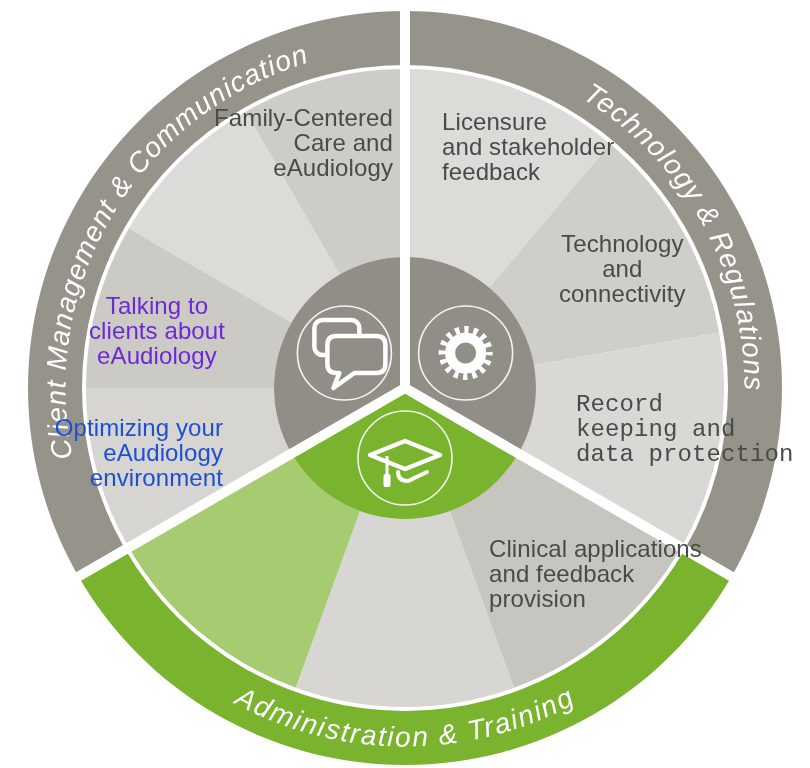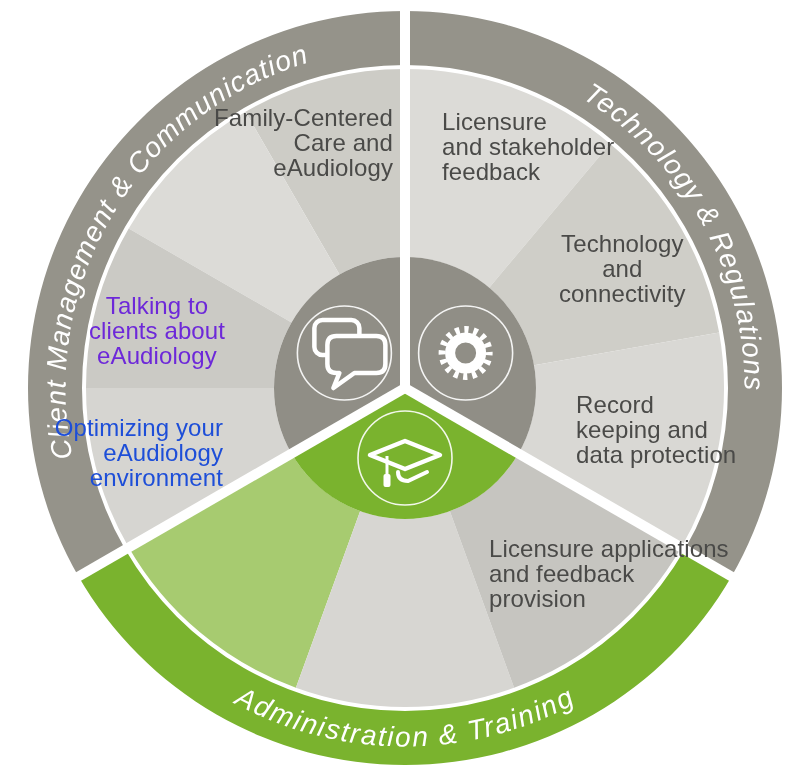--- a/index.html
+++ b/index.html
@@ -6,21 +6,21 @@
   #stage{position:relative;width:810px;height:768px;background:#ffffff;overflow:hidden;
          font-family:"Liberation Sans",sans-serif;}
   #wheel-svg{position:absolute;left:0;top:0;}
   .seg-label{position:absolute;font-size:24px;line-height:25px;color:#4a4a48;
              white-space:pre-line;letter-spacing:.1px;}
   .lbl-family      {right:417px;top:105px;text-align:right;}
   .lbl-licensure   {left:442px;top:109px;text-align:left;}
   .lbl-clientsel   {right:524px;top:190px;text-align:right;}
   .lbl-technology  {left:559px;top:231px;text-align:center;}
   .lbl-talking     {left:72px;top:293px;width:170px;text-align:center;}
-  .lbl-record      {left:576px;top:392px;text-align:left;}
+  .lbl-record      {left:576px;top:392px;text-align:left;font-family:Liberation Mono, monospace;}
   .lbl-optimizing  {right:587px;top:415px;text-align:right;}
   .lbl-scheduling  {left:132px;top:549px;width:220px;text-align:center;}
   .lbl-employee    {left:301px;top:616px;width:200px;text-align:center;}
   .lbl-clinical    {left:489px;top:536px;text-align:left;}
   .ring-title{font-family:"Liberation Sans",sans-serif;font-style:italic;font-size:28px;
               letter-spacing:1.5px;}
 </style>
 </head>
 <body>
 
@@ -83,16 +83,16 @@
 environment</div>
   <div class="seg-label lbl-licensure" style="color: rgb(74, 74, 72);">Licensure
 and stakeholder
 feedback</div>
   <div class="seg-label lbl-technology" style="color: rgb(74, 74, 72);">Technology
 and
 connectivity</div>
   <div class="seg-label lbl-record" style="color: rgb(74, 74, 72);">Record
 keeping and
 data protection</div>
-  <div class="seg-label lbl-clinical" style="color: rgb(74, 74, 72);">Licensure applications
+  <div class="seg-label lbl-clinical" style="color: rgb(74, 74, 72);">Clinical applications
 and feedback
 provision</div>
 </div>
 
 </body></html>

